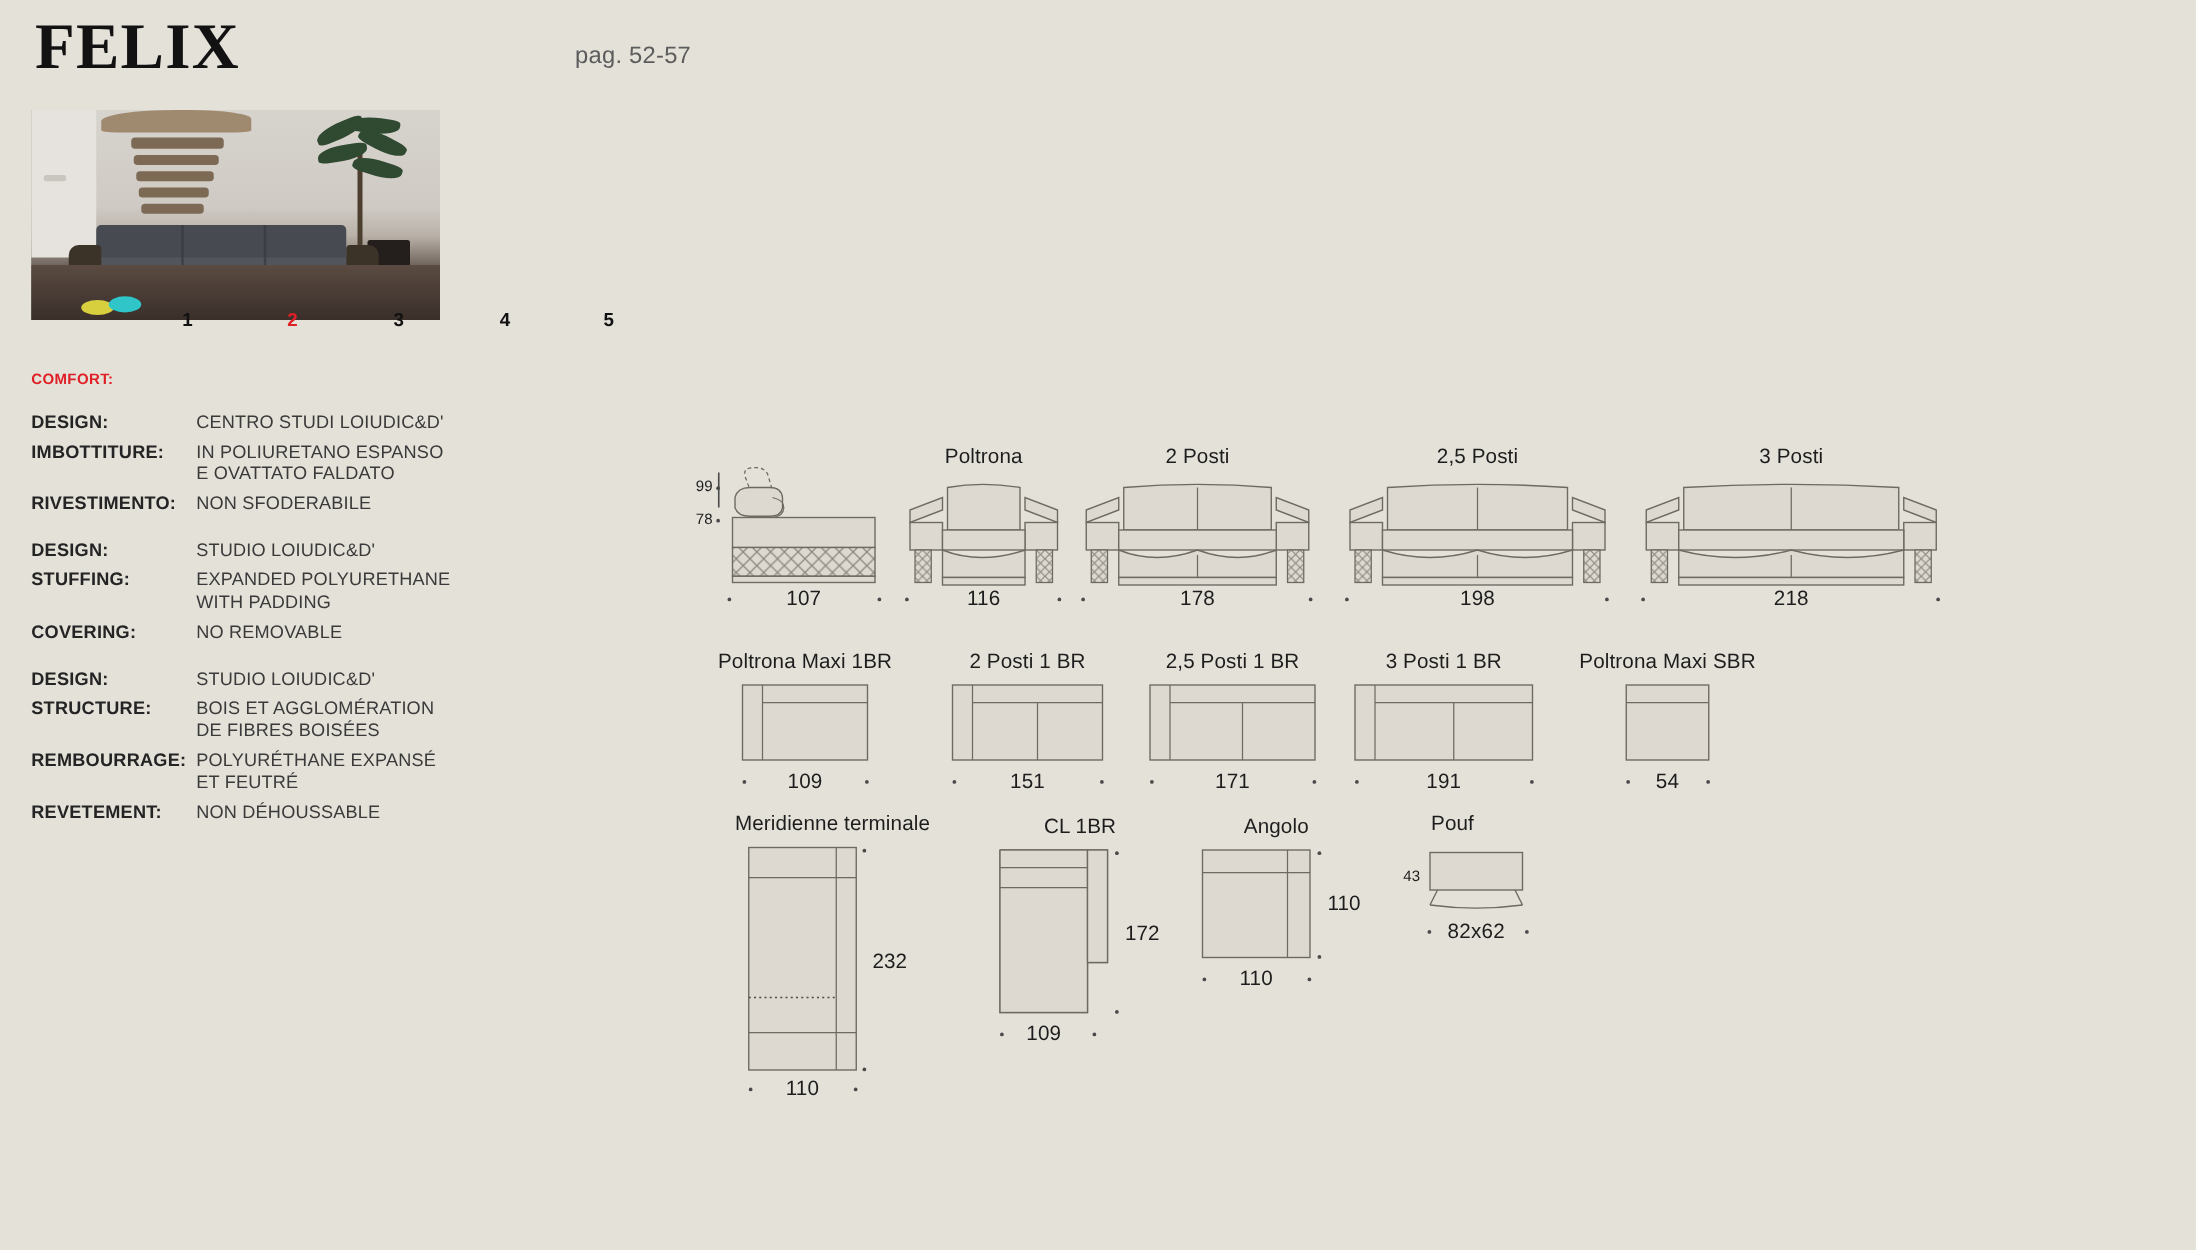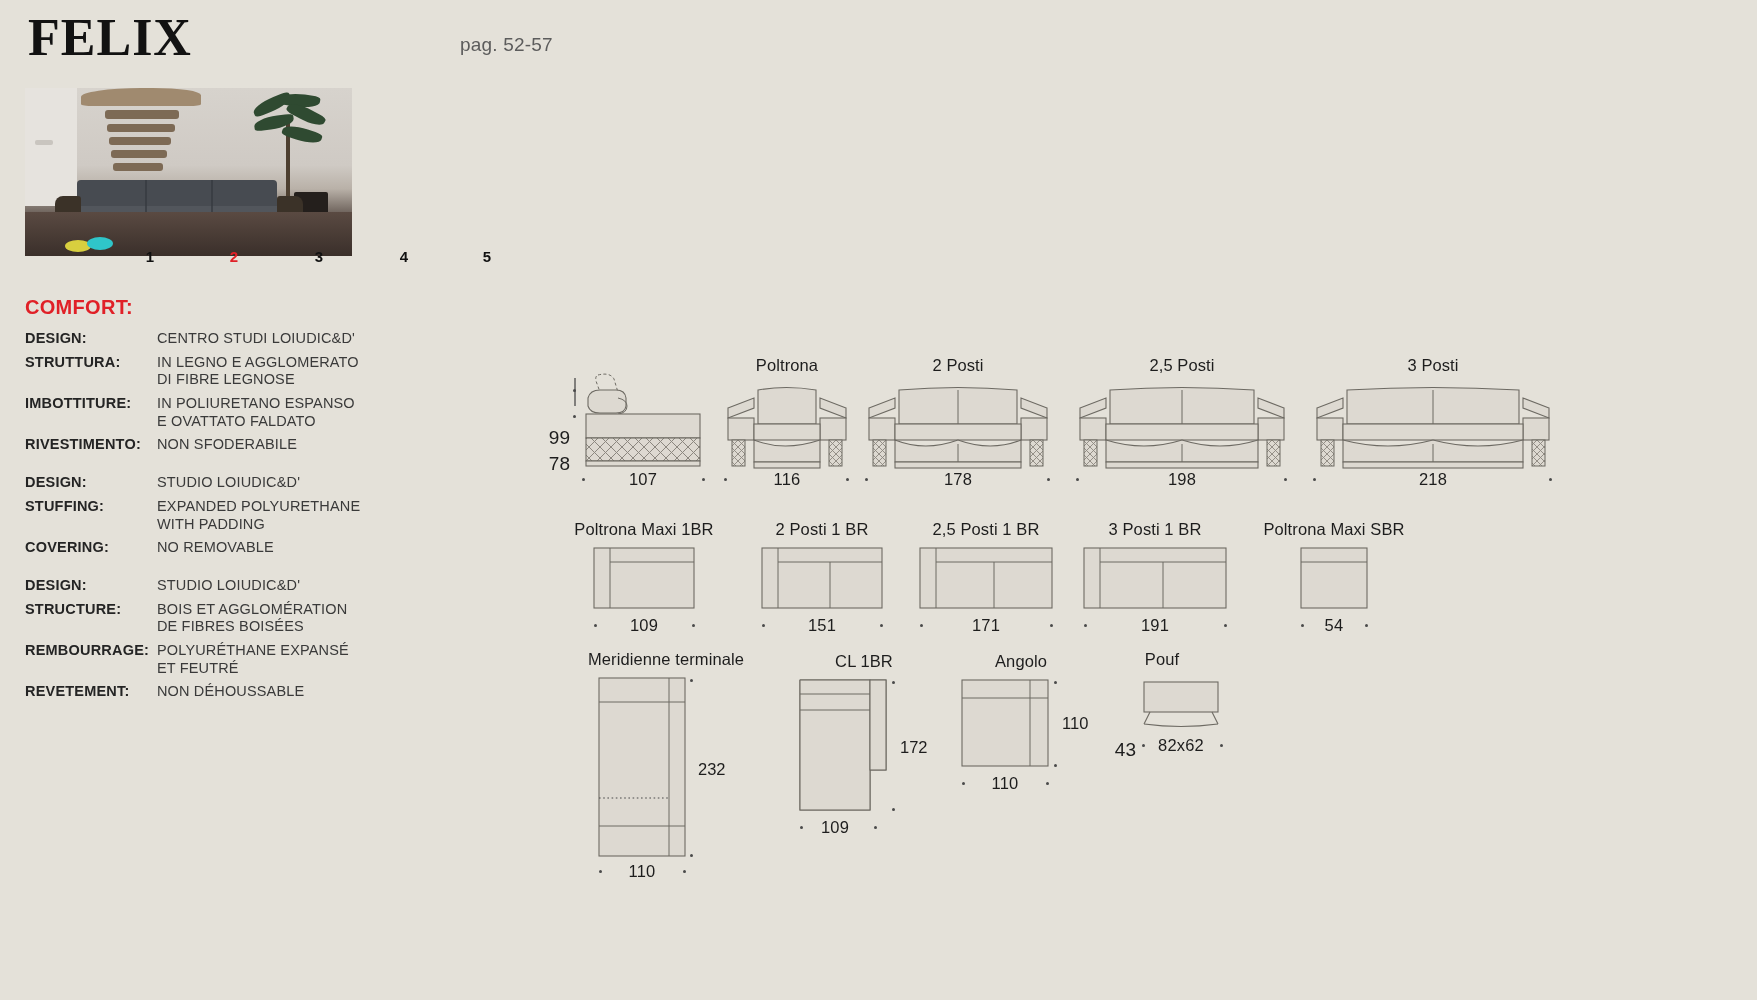--- a/index.html
+++ b/index.html
@@ -50,21 +50,21 @@
   .photo .sofa .sdiv{position:absolute;top:26px;width:2px;height:26px;background:#3d4147;}
   .photo .sofa .armL{position:absolute;left:0;top:16px;width:26px;height:44px;background:#3b3228;border-radius:8px 3px 2px 2px;}
   .photo .sofa .armR{position:absolute;right:0;top:16px;width:26px;height:44px;background:#3b3228;border-radius:3px 8px 2px 2px;}
   .photo .rug{position:absolute;left:0;bottom:0;width:100%;height:44px;background:linear-gradient(180deg,#5a4a42,#3a2f2a);}
   .photo .rug .sp1{position:absolute;left:40px;bottom:4px;width:26px;height:12px;background:#d8cf3f;border-radius:50%;}
   .photo .rug .sp2{position:absolute;left:62px;bottom:6px;width:26px;height:13px;background:#2fc5c9;border-radius:50%;}
 
   
   .comfort-label{
     position:absolute;left:25px;top:296px;
-    font-size:20px;font-weight:700;color:#e02027;letter-spacing:.3px;
+    font-size:12px;font-weight:700;color:#e02027;letter-spacing:.3px;
   }
   .scale-wrap{position:absolute;left:148px;top:248px;width:342px;}
   .scale-nums{position:relative;height:20px;}
   .scale-nums span{
     position:absolute;top:0;font-size:15px;font-weight:700;color:#111;
     transform:translateX(-50%);
   }
   .scale-nums span.active{color:#e02027;}
   .scale-bar{
     position:relative;height:45px;margin-top:3px;
@@ -92,21 +92,21 @@
   .item{position:absolute;}
   .item-title{
     position:absolute;top:0;left:50%;transform:translateX(-50%);
     font-size:16.5px;color:#1d1d1d;white-space:nowrap;letter-spacing:.1px;
   }
   .dim-bottom{
     position:absolute;left:50%;transform:translateX(-50%);
     font-size:16.5px;color:#1d1d1d;white-space:nowrap;letter-spacing:.2px;
   }
   .dim-right{position:absolute;font-size:16.5px;color:#1d1d1d;white-space:nowrap;}
-  .dim-left{position:absolute;font-size:19px;color:#1d1d1d;white-space:nowrap;text-align:right;margin-top:45px;}
+  .dim-left{position:absolute;font-size:12px;color:#1d1d1d;white-space:nowrap;text-align:right;}
   .dot{position:absolute;width:3px;height:3px;border-radius:50%;background:#4a4a4a;}
 
   svg{display:block;overflow:visible;}
   .ln{fill:none;stroke:#6d6a63;stroke-width:1.1;}
   .ln2{fill:none;stroke:#6d6a63;stroke-width:1;}
   .fillbody{fill:#ddd9d1;stroke:#6d6a63;stroke-width:1.1;}
   .dash{fill:none;stroke:#6d6a63;stroke-width:1;stroke-dasharray:3 2.4;}
   .dot-ln{fill:none;stroke:#4a4a4a;stroke-width:1.2;stroke-dasharray:1.6 2.6;}
   .vline{stroke:#4a4a4a;stroke-width:1.3;}
 </style>
@@ -165,27 +165,20 @@
     </div>
   </div>
 
   <div class="specs">
 
     <div class="spec-block">
       <div class="spec-row">
         <div class="spec-key">DESIGN:</div>
         <div class="spec-val">
           <div>CENTRO STUDI LOIUDIC&amp;D'</div>
-        </div>
-      </div>
-      <div class="spec-row">
-        <div class="spec-key">STRUTTURA:</div>
-        <div class="spec-val">
-          <div>IN LEGNO E AGGLOMERATO</div>
-          <div>DI FIBRE LEGNOSE</div>
         </div>
       </div>
       <div class="spec-row">
         <div class="spec-key">IMBOTTITURE:</div>
         <div class="spec-val">
           <div>IN POLIURETANO ESPANSO</div>
           <div>E OVATTATO FALDATO</div>
         </div>
       </div>
       <div class="spec-row">

